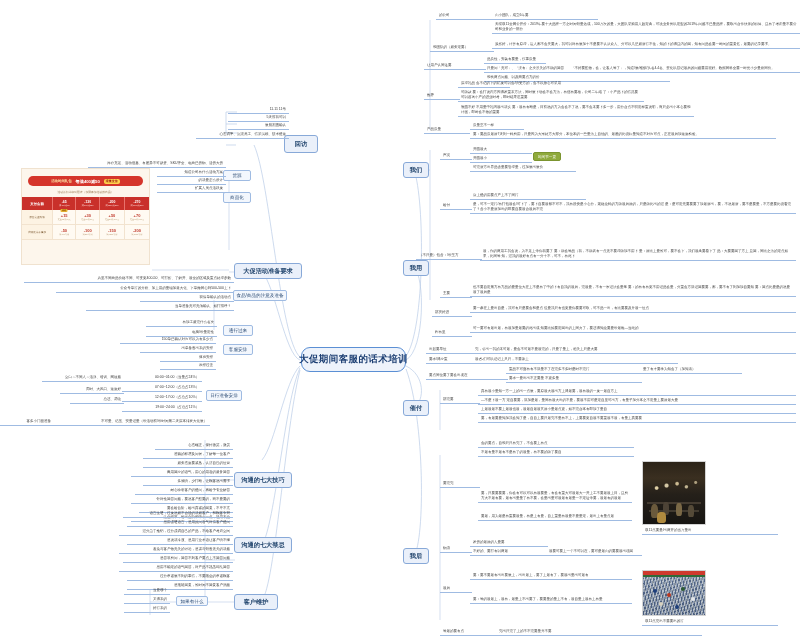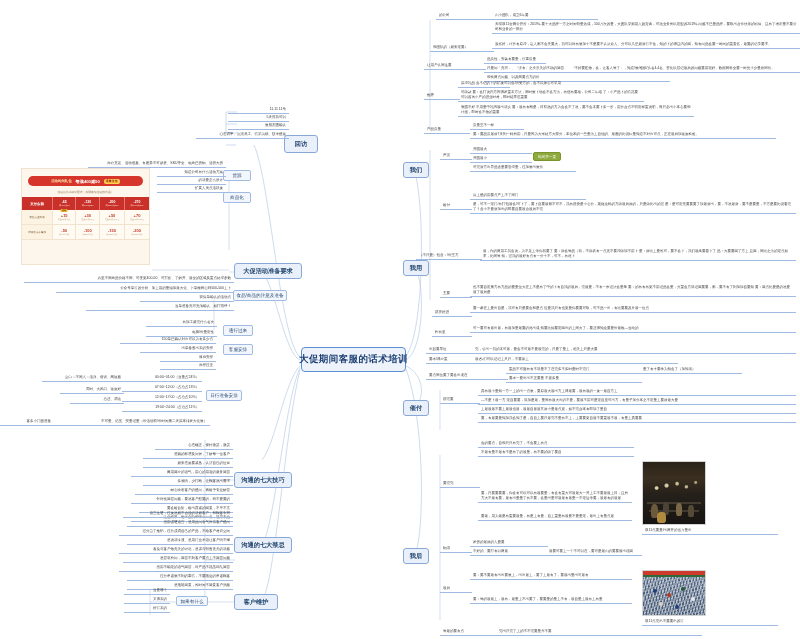--- a/index.html
+++ b/index.html
@@ -7,21 +7,21 @@
     width:800px;height:639px;background:#ffffff;
     font-family:"Liberation Sans","DejaVu Sans",sans-serif;
     overflow:hidden;position:relative;
   }
   #canvas{position:absolute;left:0;top:0;width:800px;height:639px;}
   svg.links{position:absolute;left:0;top:0;width:800px;height:639px;pointer-events:none;}
 
   
   .node{position:absolute;box-sizing:border-box;}
   .central{
-    background:#eef3fb;border:1.5px solid #5b8fd4;border-radius:4px;
+    background:#eef3fb;border:1.5px solid #5b8fd4;border-radius:9px;
     color:#1d3f73;font-size:9.5px;font-weight:bold;letter-spacing:.4px;
     display:flex;align-items:center;justify-content:center;
     padding:5px 10px;white-space:nowrap;
   }
   .branch{
     background:#eaf0fa;border:1px solid #88a9d8;border-radius:3px;
     color:#24476f;font-size:6.2px;font-weight:bold;
     display:flex;align-items:center;justify-content:center;
     padding:3px 6px;white-space:nowrap;
   }

